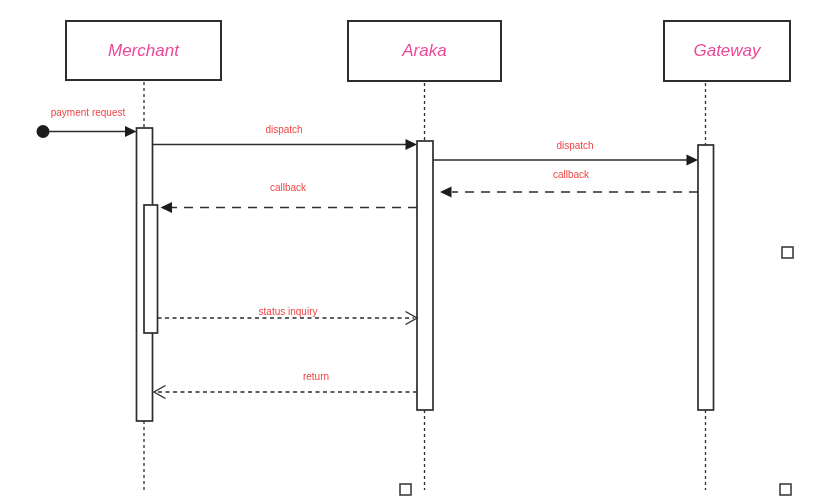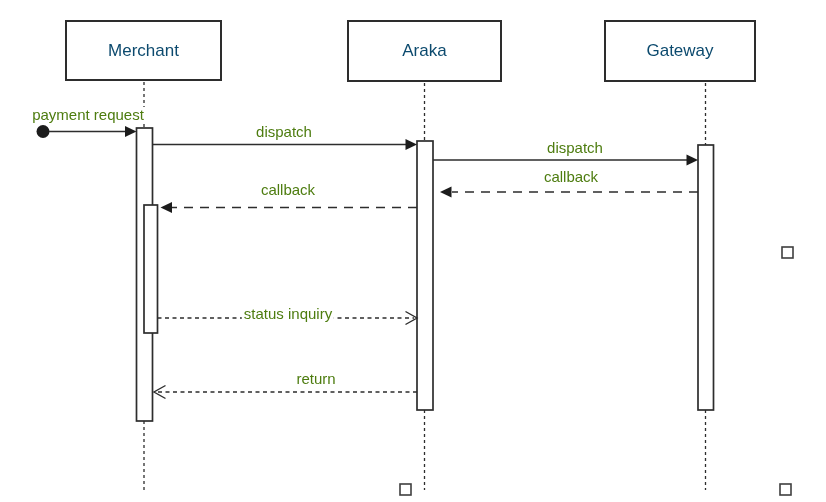--- a/index.html
+++ b/index.html
@@ -17,28 +17,29 @@
   }
   .actor {
     position: absolute;
     box-sizing: border-box;
     background: #ffffff;
     border: 2px solid #2d2d2d;
     display: flex;
     align-items: center;
     justify-content: center;
     font-size: 17px;
-    color: #0c4a6e;
+    color: #ec4899;
+    font-style: italic;
   }
   .msg-label {
     position: absolute;
     transform: translateX(-50%);
-    font-size: 15px;
+    font-size: 10px;
     line-height: 1.1;
-    color: #4d7c0f;
+    color: #ef4444;
     white-space: nowrap;
     background: #ffffff;
     padding: 0 2px;
   }
 </style>
 </head>
 <body>
 
 <div class="canvas">
 
@@ -102,21 +103,21 @@
       <rect x="780" y="484" width="11" height="11"></rect>
     </g>
   </svg>
 
   <div class="actor" style="left:65px; top:20px; width:157px; height:61px;">
     <span>Merchant</span>
   </div>
   <div class="actor" style="left:347px; top:20px; width:155px; height:62px;text-align:center;">
     <span>Araka</span>
   </div>
-  <div class="actor" style="left:604px; top:20px; width:152px; height:62px;">
+  <div class="actor" style="left:663px; top:20px; width:128px; height:62px;">
     <span>Gateway</span>
   </div>
 
   <span class="msg-label" style="left:88px;  top:107px;">payment request</span>
   <span class="msg-label" style="left:284px; top:124px;">dispatch</span>
   <span class="msg-label" style="left:575px; top:140px;">dispatch</span>
   <span class="msg-label" style="left:571px; top:169px;">callback</span>
   <span class="msg-label" style="left:288px; top:182px;">callback</span>
   <span class="msg-label" style="left:288px; top:306px;">status inquiry</span>
   <span class="msg-label" style="left:285px; top:371px;margin-left:31px;">return</span>

